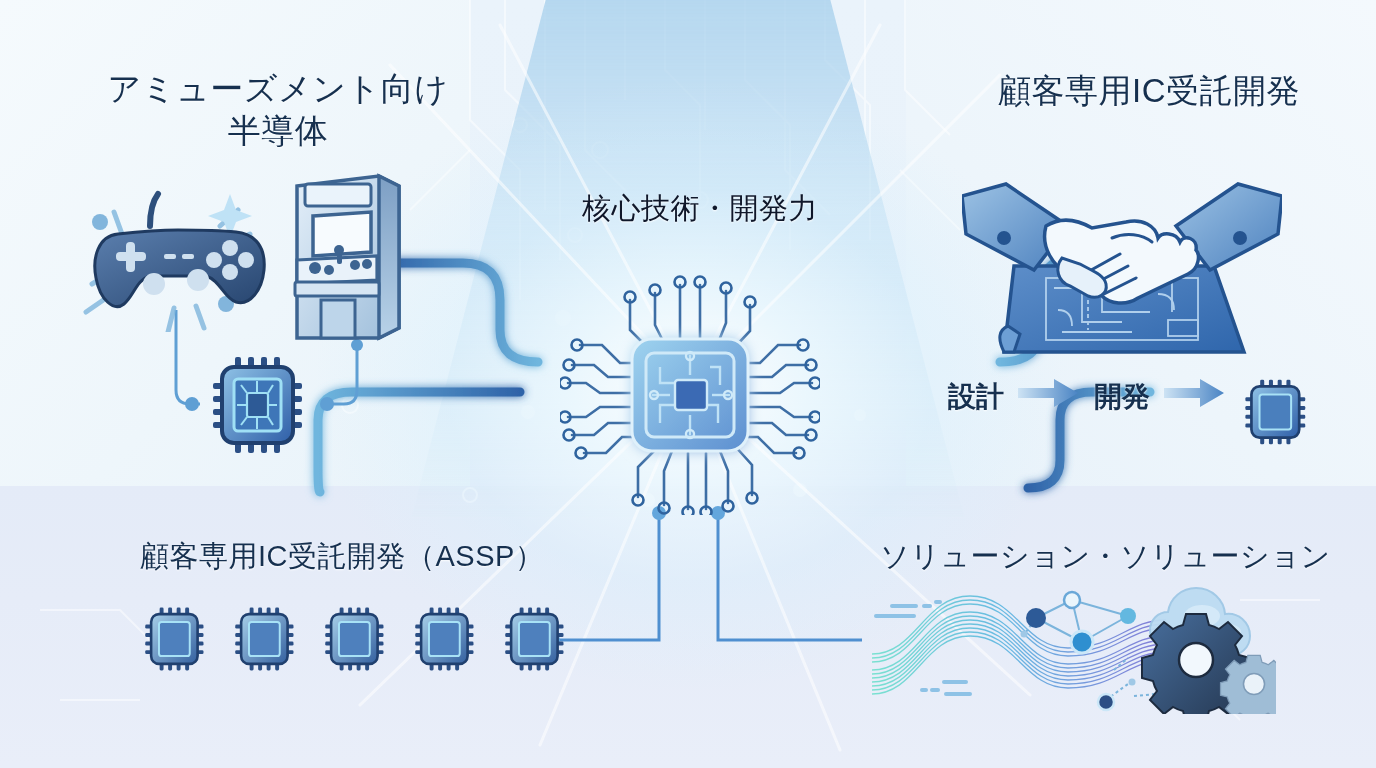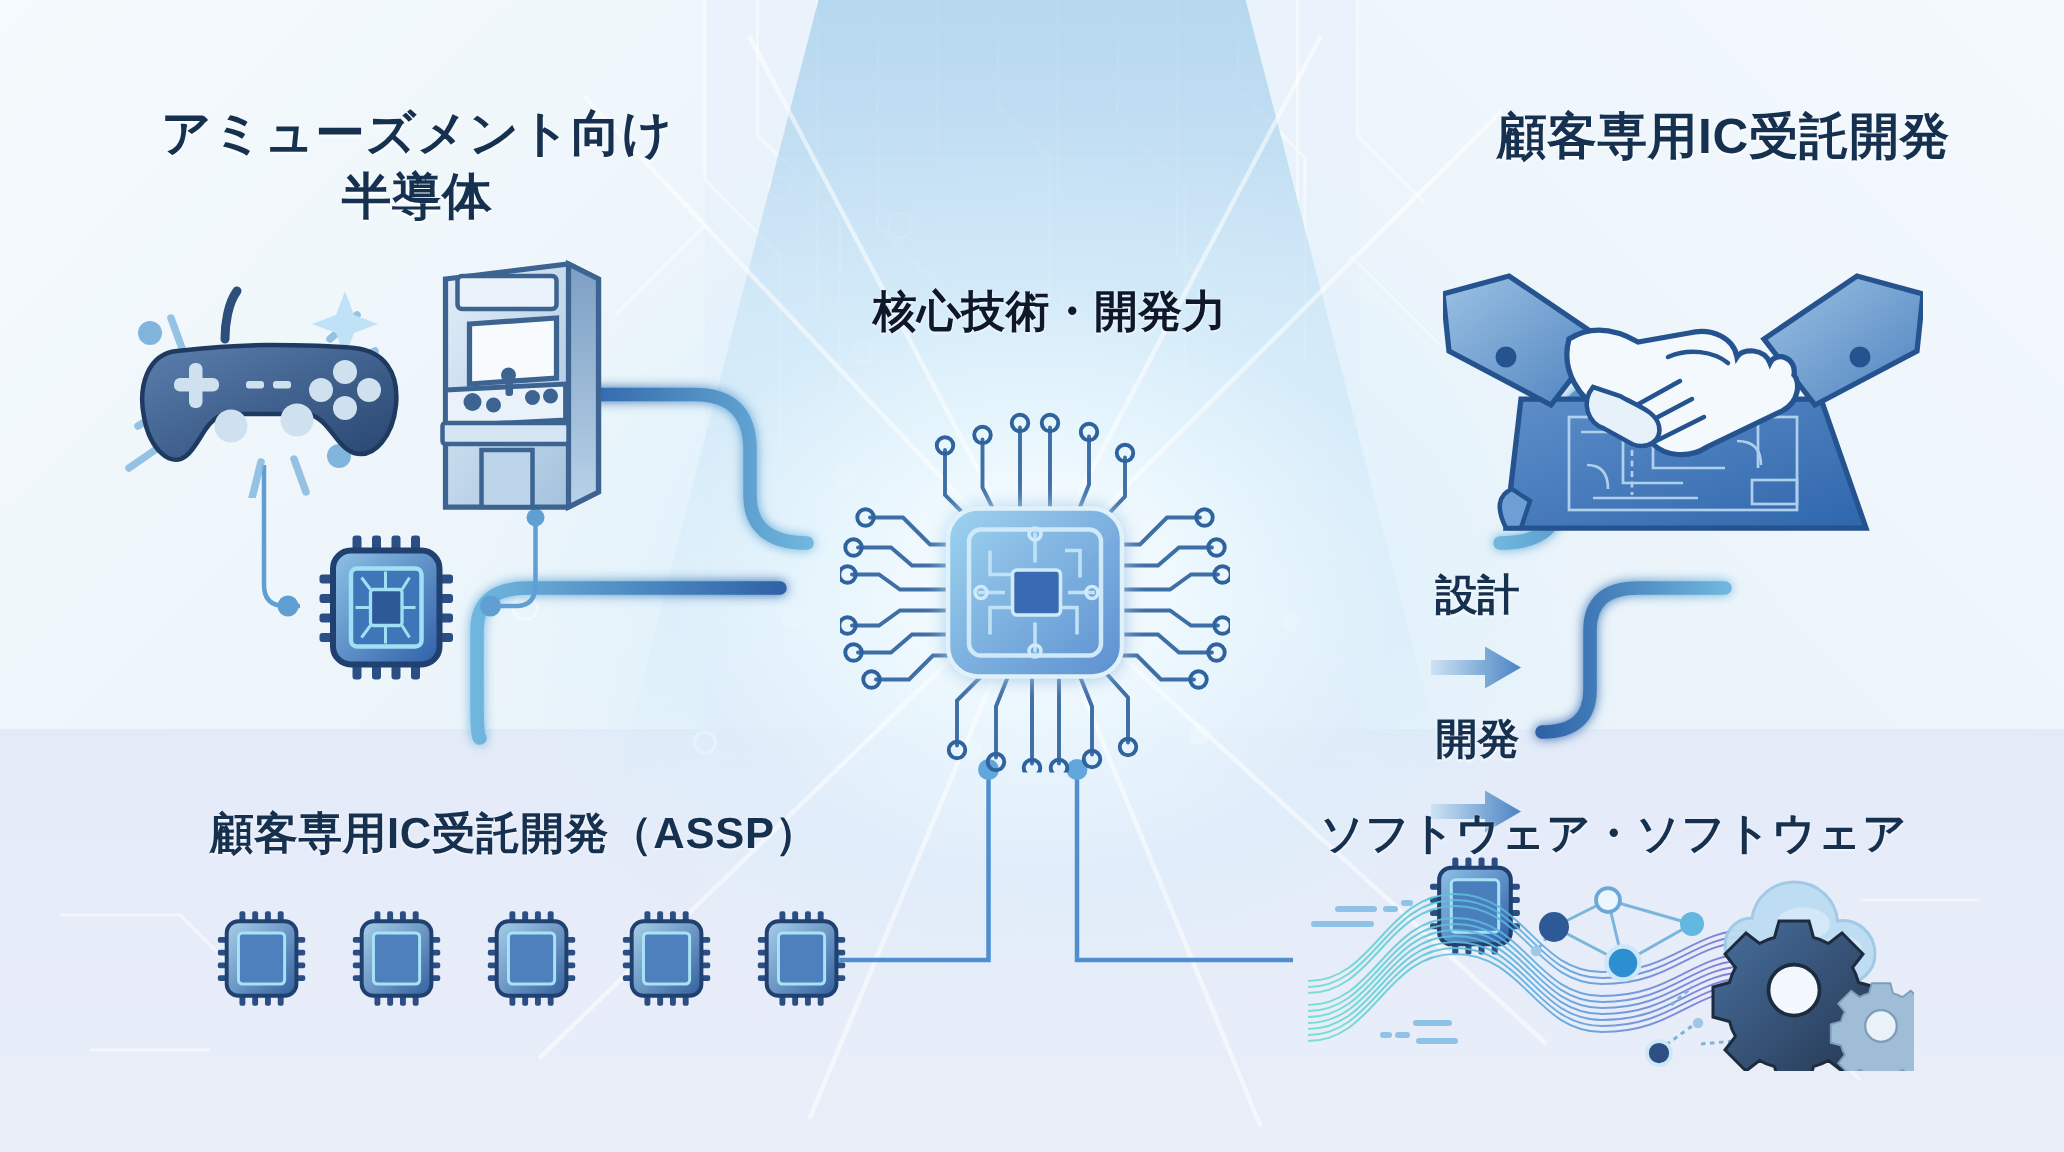--- a/index.html
+++ b/index.html
@@ -38,32 +38,32 @@
   }
   .bg-glow{
     position:absolute;left:690px;top:385px;transform:translate(-50%,-50%);
     width:760px;height:620px;border-radius:50%;
     background:radial-gradient(ellipse at center,rgba(255,255,255,.95) 0%,rgba(238,250,255,.75) 22%,rgba(215,240,253,.35) 45%,rgba(215,240,253,0) 70%);
   }
   .rays{position:absolute;left:690px;top:385px;transform:translate(-50%,-50%);width:900px;height:760px;}
 
   
   .title{
-    position:absolute;color:#16304f;font-weight:bold;
+    position:absolute;color:#16304f;font-weight:normal;
     letter-spacing:.5px;line-height:1.28;
     text-shadow:0 1px 2px rgba(255,255,255,.9);
   }
   #title-amusement{left:88px;top:68px;font-size:33px;width:380px;text-align:center;}
   #title-asic{left:950px;top:70px;font-size:33px;width:350px;text-align:right;}
   #title-core{left:520px;top:190px;width:360px;text-align:center;font-size:29px;color:#0f172a;}
   #title-assp{left:140px;top:538px;font-size:29px;}
   #title-software{left:880px;top:538px;font-size:29px;}
 
   
-  .proc{position:absolute;left:948px;top:378px;display:flex;align-items:center;gap:14px;flex-direction:column;}
+  .proc{position:absolute;left:948px;top:378px;display:flex;align-items:flex-start;gap:14px;}
   .proc-label{font-size:28px;font-weight:bold;color:#16304f;text-shadow:0 1px 2px rgba(255,255,255,.9);}
   .proc-arrow{width:62px;height:30px;}
 
   .ico{position:absolute;}
   .assp-row{position:absolute;left:140px;top:606px;display:flex;gap:18px;}
 </style>
 </head>
 <body>
 
 <div id="stage">
@@ -593,21 +593,21 @@
         <rect x="85" y="28" width="12" height="6" rx="2"></rect>
           <rect x="85" y="41" width="12" height="6" rx="2"></rect>
         <rect x="85" y="54" width="12" height="6" rx="2"></rect>
           <rect x="85" y="67" width="12" height="6" rx="2"></rect>
       </g>
       <rect x="17" y="12" width="71" height="76" rx="12" fill="url(#ch2)" stroke="#20406f" stroke-width="4"></rect>
       <rect x="29" y="24" width="47" height="52" rx="4" fill="#4e80bd" stroke="#a8e2f6" stroke-width="3"></rect>
     </svg>
   </div>
 
-  <div class="title" id="title-software">ソフトウェア・ソフトウェア</div>
+  <div class="title" id="title-software">ソリューション・ソリューション</div>
 
   <svg class="ico" style="left:866px;top:578px;width:410px;height:136px;" viewBox="0 0 410 136">
     <defs>
       <linearGradient id="wv" x1="0" y1="0" x2="1" y2="0">
         <stop offset="0" stop-color="#6fe0cd"></stop>
           <stop offset=".45" stop-color="#5ab4e0"></stop>
         <stop offset="1" stop-color="#7a6fd4"></stop>
       </linearGradient>
       <linearGradient id="gr1" x1="0" y1="0" x2="1" y2="1">
         <stop offset="0" stop-color="#486f9e"></stop>

